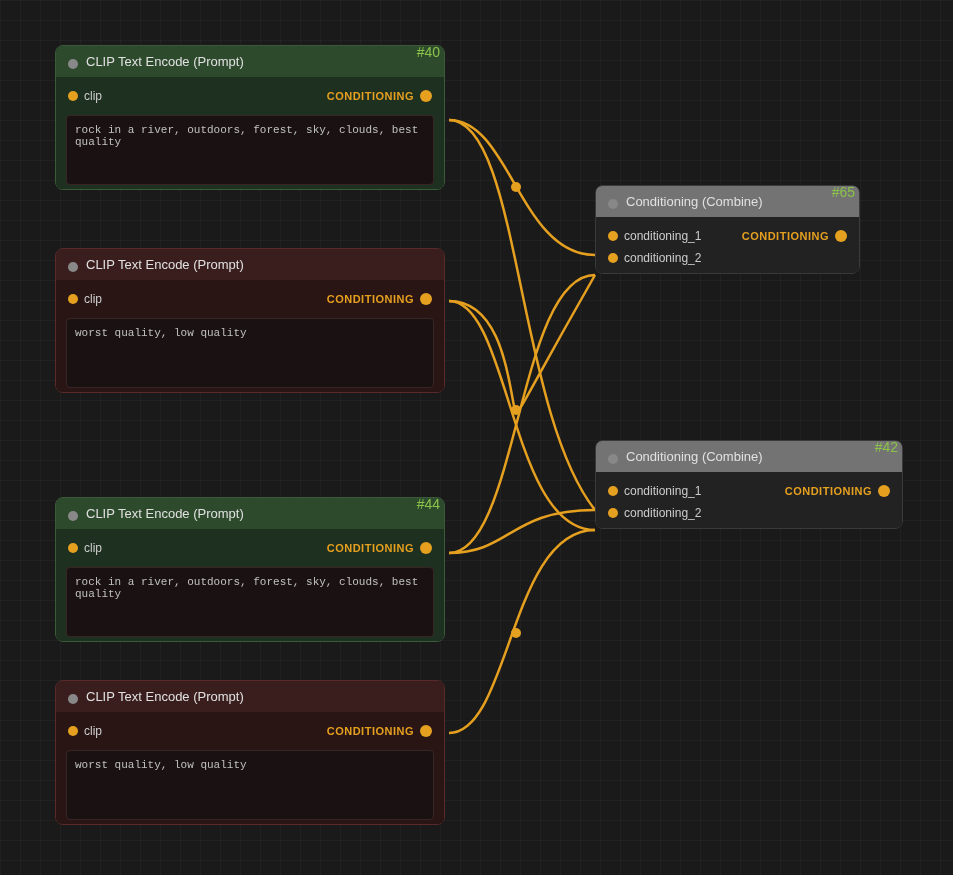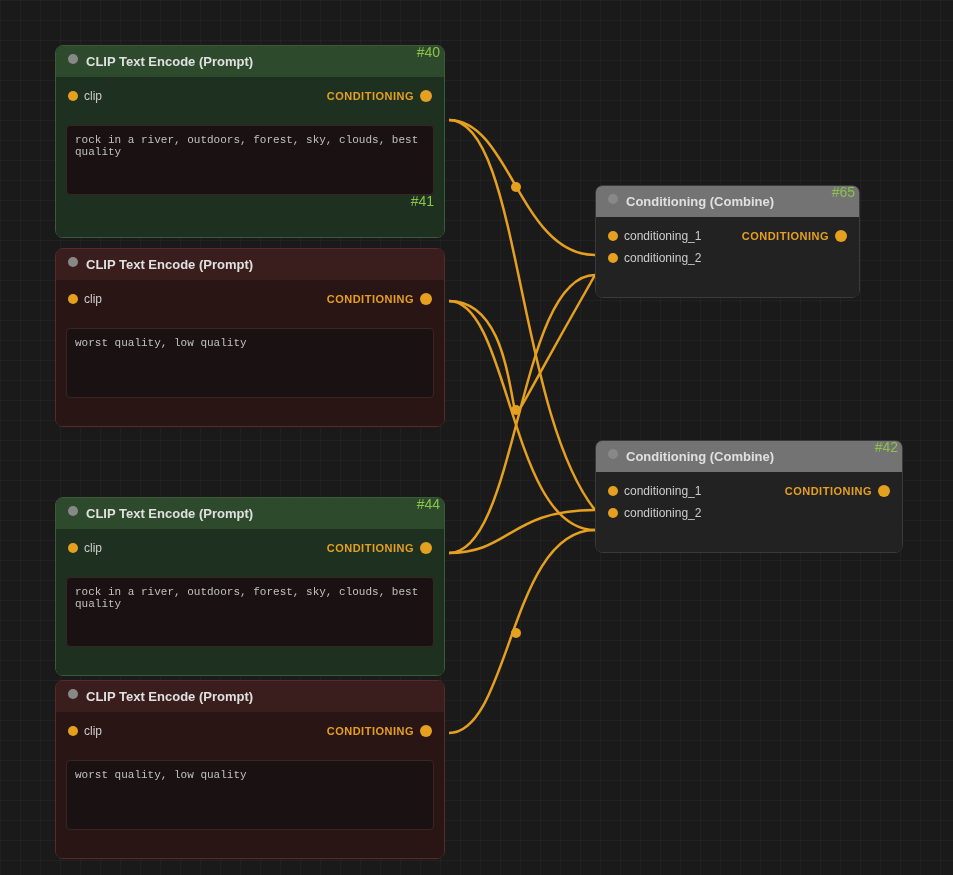--- a/index.html
+++ b/index.html
@@ -18,39 +18,39 @@
     }
 
     .node {
       position: absolute;
       border-radius: 8px;
       min-width: 380px;
     }
 
     .node-header {
       display: flex;
-      align-items: flex-start;
+      align-items: flex-end;
       padding: 8px 12px;
       border-radius: 6px 6px 0 0;
       font-size: 13px;
-      font-weight: 700;
+      font-weight: 400;
       color: #e0e0e0;
       gap: 8px;
     }
 
     .node-header-dot {
       width: 10px;
       height: 10px;
       border-radius: 50%;
       background: #888;
       flex-shrink: 0;
     }
 
     .node-body {
-      padding: 8px 10px 28px;
+      padding: 8px 10px 4px;
       border-radius: 0 0 6px 6px;
     }
 
     .node-row {
       display: flex;
       align-items: center;
       justify-content: space-between;
       padding: 4px 2px;
       font-size: 12px;
       color: #ccc;
@@ -89,21 +89,21 @@
     .text-area-mock {
       background: #1a1212;
       border: 1px solid #3a2525;
       border-radius: 4px;
       padding: 8px;
       font-size: 11px;
       color: #c0c0c0;
       font-family: 'Courier New', monospace;
       min-height: 70px;
       width: 100%;
-      margin-top: 18px;
+      margin-top: 8px;
       white-space: pre-wrap;
       word-break: break-word;
     }
 
     .node-green {
       border: 1.5px solid #3a5a3a;
     }
 
     .node-green .node-header {
       background: #2d4a2d;
@@ -197,23 +197,20 @@
       <div class="port-label">
         <span class="port-dot"></span>
         <span>clip</span>
       </div>
       <div style="display:flex;align-items:center;gap:6px;">
         <span class="conditioning-label">CONDITIONING</span>
         <span class="port-dot-right"></span>
       </div>
     </div>
     <div class="text-area-mock">rock in a river, outdoors, forest, sky, clouds, best quality</div>
-    <div style="position:relative; height:14px;">
-      <span class="node-id" style="bottom:0;right:0;">#41</span>
-    </div>
   </div>
 </div>
 
 <div class="node node-red" style="left:55px; top:248px; width:390px;">
   <div class="node-header">
     <span class="node-header-dot"></span>
     <span>CLIP Text Encode (Prompt)</span>
   </div>
   <div class="node-body">
     <div class="node-row">

